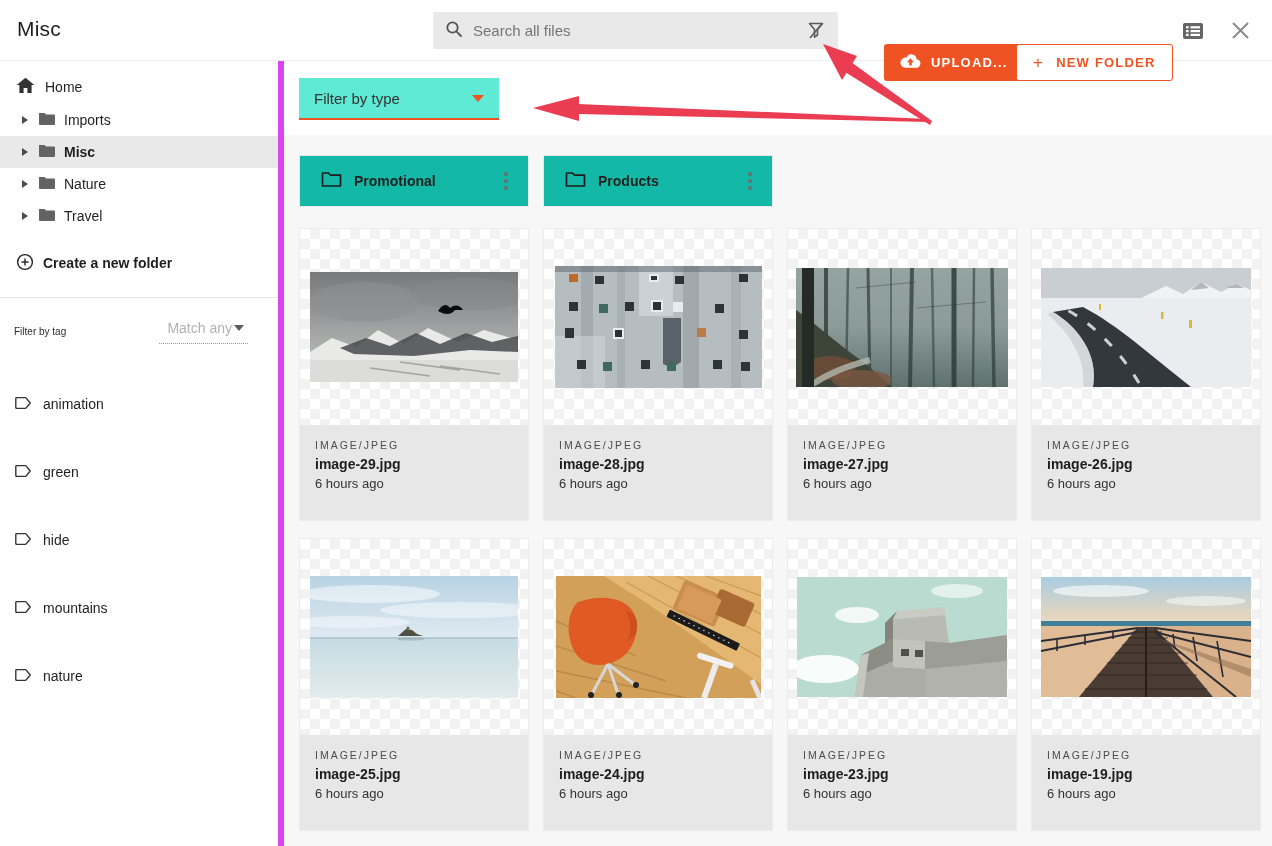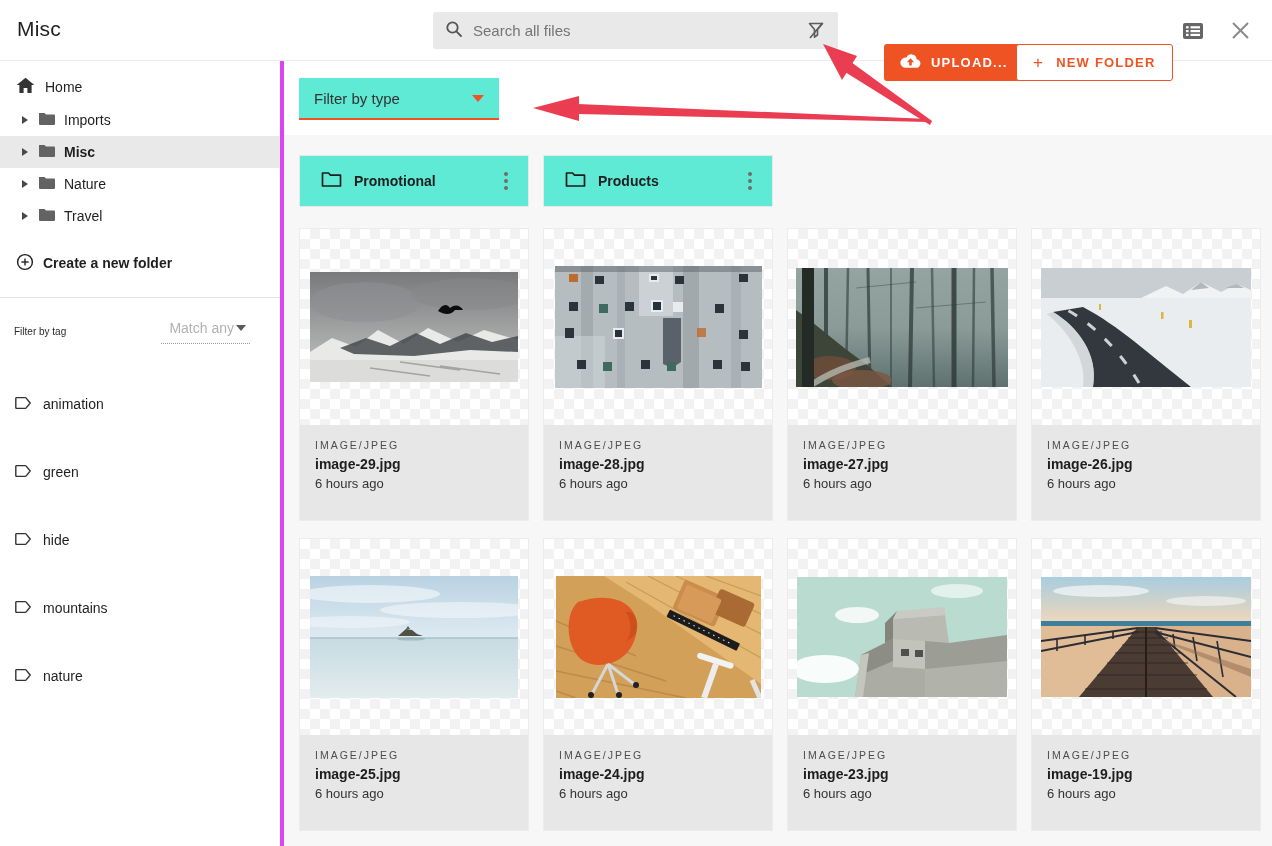--- a/index.html
+++ b/index.html
@@ -22,21 +22,21 @@
          font-family:"Liberation Sans",sans-serif;margin-top:32px; }
   .btn-upload { position:absolute; left:884px; top:12px; background:#f05323; color:#fff; border:none; }
   .btn-newfolder { position:absolute; left:1016px; top:12px; background:#fff; color:#f05323;
                    border:1px solid #f05323; }
   .btn-newfolder .plus { font-size:17px; font-weight:400; margin-right:2px; }
   .hdr-listview { position:absolute; left:1180px; top:18px; width:25px; height:25px; }
   .hdr-close { position:absolute; left:1228px; top:18px; width:25px; height:25px; }
 
   
   .sidebar { position:absolute; top:61px; left:0; width:284px; height:785px; background:#fff;
-             border-right:4px solid #d946ef; }
+             border-right:6px solid #d946ef; }
   .side-row { display:flex; align-items:center; height:32px; font-size:14px; color:#1f1f1f; cursor:pointer; }
   .home-row { padding-left:16px; gap:10px; height:34px; margin-top:9px; }
   .tree-row { padding-left:22px; gap:8px; }
   .tree-row.selected { background:#e9e9e9; font-weight:700; }
   .caret { width:0; height:0; border-top:4.5px solid transparent; border-bottom:4.5px solid transparent;
            border-left:6px solid #4a4a4a; margin-right:2px; }
   .create-row { padding-left:16px; gap:9px; font-weight:700; margin-top:14px; height:34px; }
   .side-divider { border:none; border-top:1px solid #e5e5e5; margin:17px 0 0 0; }
   .tagfilter-head { display:flex; align-items:center; justify-content:space-between;
                     padding:20px 30px 6px 14px; }
@@ -55,21 +55,21 @@
   .type-dropdown { position:absolute; top:17px; left:15px; width:200px; height:42px; background:#5eead4;
                    border-bottom:2px solid #f05323; display:flex; align-items:center;
                    justify-content:space-between; padding:0 15px; cursor:pointer; }
   .type-dropdown .lbl { font-size:15px; color:#333; }
   .type-caret { width:0; height:0; border-left:6px solid transparent; border-right:6px solid transparent;
                 border-top:7px solid #f05323; }
 
   .content { position:absolute; top:74px; left:15px; width:962px; }
   .folders-row { display:grid; grid-template-columns:repeat(4,230px); column-gap:14px;
                  margin-top:20px; }
-  .folder-card { width:230px; height:52px; background:#5eead4; border:1px solid #e8e8e8;
+  .folder-card { width:230px; height:52px; background:#14b8a6; border:1px solid #e8e8e8;
                  display:flex; align-items:center; padding:0 14px 0 21px; cursor:pointer; }
   .folder-card .fname { font-size:14px; font-weight:700; color:#1f1f1f; margin-left:12px; flex:1; }
   .kebab { display:flex; flex-direction:column; gap:3px; padding:6px; cursor:pointer; background:none; border:none; }
   .kebab i { width:4px; height:4px; border-radius:50%; background:#6e6e6e; display:block; }
 
   .files-grid { display:grid; grid-template-columns:repeat(4,230px); column-gap:14px; row-gap:17px;
                 margin-top:21px; }
   .file-card { width:230px; background:#fff; border:1px solid #ececec; cursor:pointer; }
   .thumb { width:228px; height:196px; display:flex; align-items:center; justify-content:center;
            background-color:#fff;

